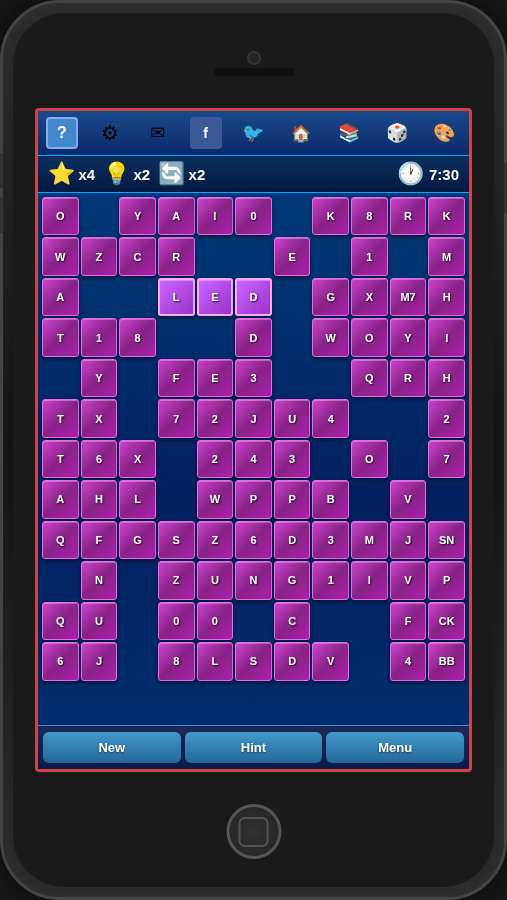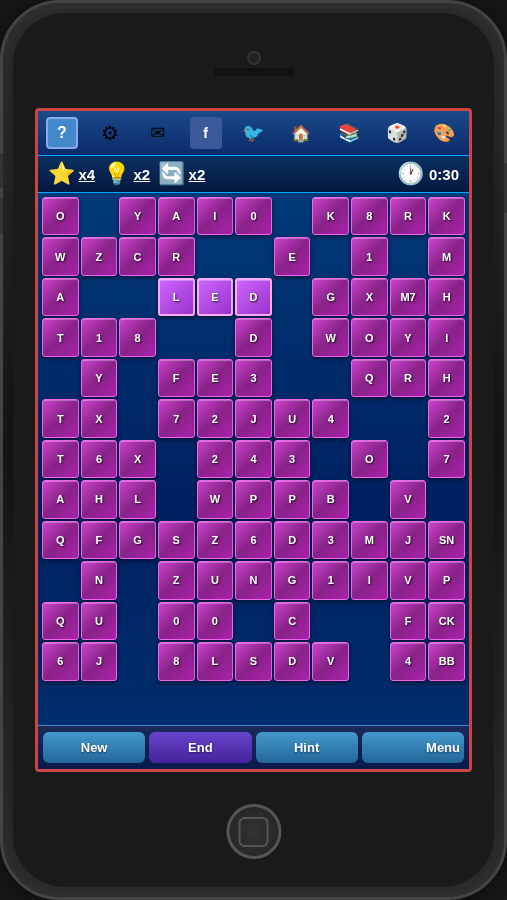--- a/index.html
+++ b/index.html
@@ -157,21 +157,20 @@
       color: white;
       font-size: 15px;
       font-weight: bold;
     }
     .stat-icon {
       font-size: 22px;
     }
     .stat-multiplier {
       color: #fff;
       font-size: 15px;
-      text-decoration: underline;
     }
     .timer {
       margin-left: auto;
       display: flex;
       align-items: center;
       gap: 4px;
       color: white;
       font-size: 15px;
       font-weight: bold;
     }
@@ -228,21 +227,21 @@
       border-radius: 6px;
       cursor: pointer;
       border: none;
       text-shadow: 0 1px 2px rgba(0,0,0,0.5);
     }
     .btn-new { background: linear-gradient(180deg, #4499cc 0%, #226699 100%); }
     .btn-start { background: linear-gradient(180deg, #4499cc 0%, #226699 100%); }
     .btn-end { background: linear-gradient(180deg, #6644cc 0%, #442299 100%); }
     .btn-hint { background: linear-gradient(180deg, #4499cc 0%, #226699 100%); }
     .btn-undo { background: linear-gradient(180deg, #4499cc 0%, #226699 100%); }
-    .btn-menu { background: linear-gradient(180deg, #4499cc 0%, #226699 100%); text-align: right; }
+    .btn-menu { background: linear-gradient(180deg, #4499cc 0%, #226699 100%); }
   </style>
 </head>
 <body>
 
 <div class="phone">
   <div class="phone-inner">
     <div class="camera"></div>
     <div class="speaker"></div>
 
     <div class="screen">
@@ -267,21 +266,21 @@
         <div class="stat-item">
           <span class="stat-icon">💡</span>
           <span class="stat-multiplier">x2</span>
         </div>
         <div class="stat-item">
           <span class="stat-icon" style="color:#44ff44; font-size:22px;">🔄</span>
           <span class="stat-multiplier">x2</span>
         </div>
         <div class="timer">
           <span class="stat-icon">🕐</span>
-          <span>0:30</span>
+          <span>7:30</span>
         </div>
       </div>
 
       <div class="game-area">
         <div class="grid" id="letter-grid">
 
         <div class="cell tile">O</div>
             <div class="cell empty"></div>
             <div class="cell tile">Y</div>
             <div class="cell tile">A</div>
@@ -422,21 +421,20 @@
             <div class="cell empty"></div>
             <div class="cell empty"></div>
             <div class="cell empty"></div>
             <div class="cell empty"></div>
             <div class="cell empty"></div>
           </div>
       </div>
 
       <div class="bottom-bar">
         <button class="btn btn-new">New</button>
-        <button class="btn btn-end">End</button>
         <button class="btn btn-hint">Hint</button>
         <button class="btn btn-menu">Menu</button>
       </div>
     </div>
 
     <div class="home-button">
       <div class="home-button-inner"></div>
     </div>
   </div>
   <div class="side-button"></div>

